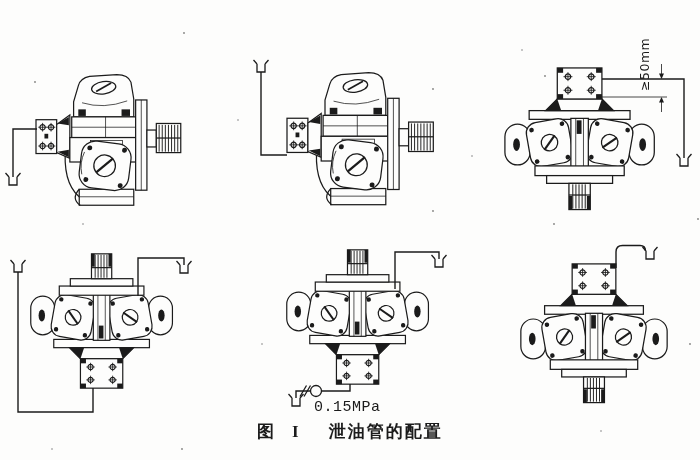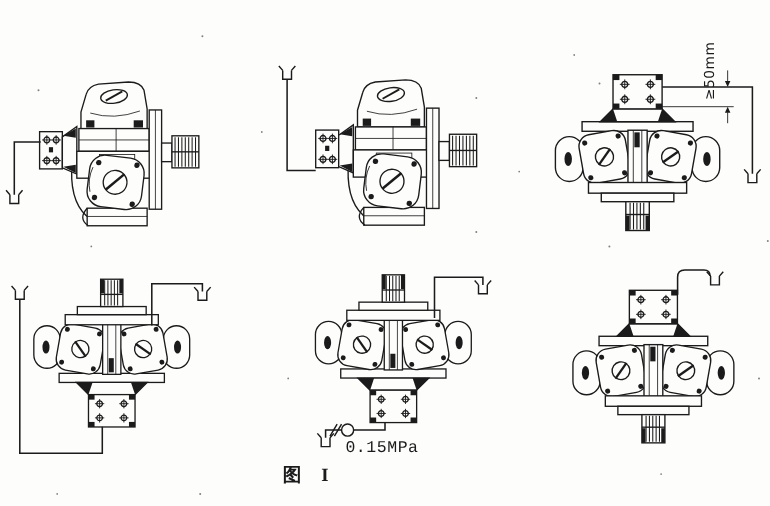--- a/index.html
+++ b/index.html
@@ -192,14 +192,15 @@
     </g>
   </svg>
 
   <div class="lbl-50">≥50mm</div>
 
   <div class="lbl-pressure">0.15MPa</div>
 
   <div class="caption">
     <span>图</span>
     <span class="num">I</span>
+    <span class="title">泄油管的配置</span>
   </div>
 </div>
 
 </body></html>

